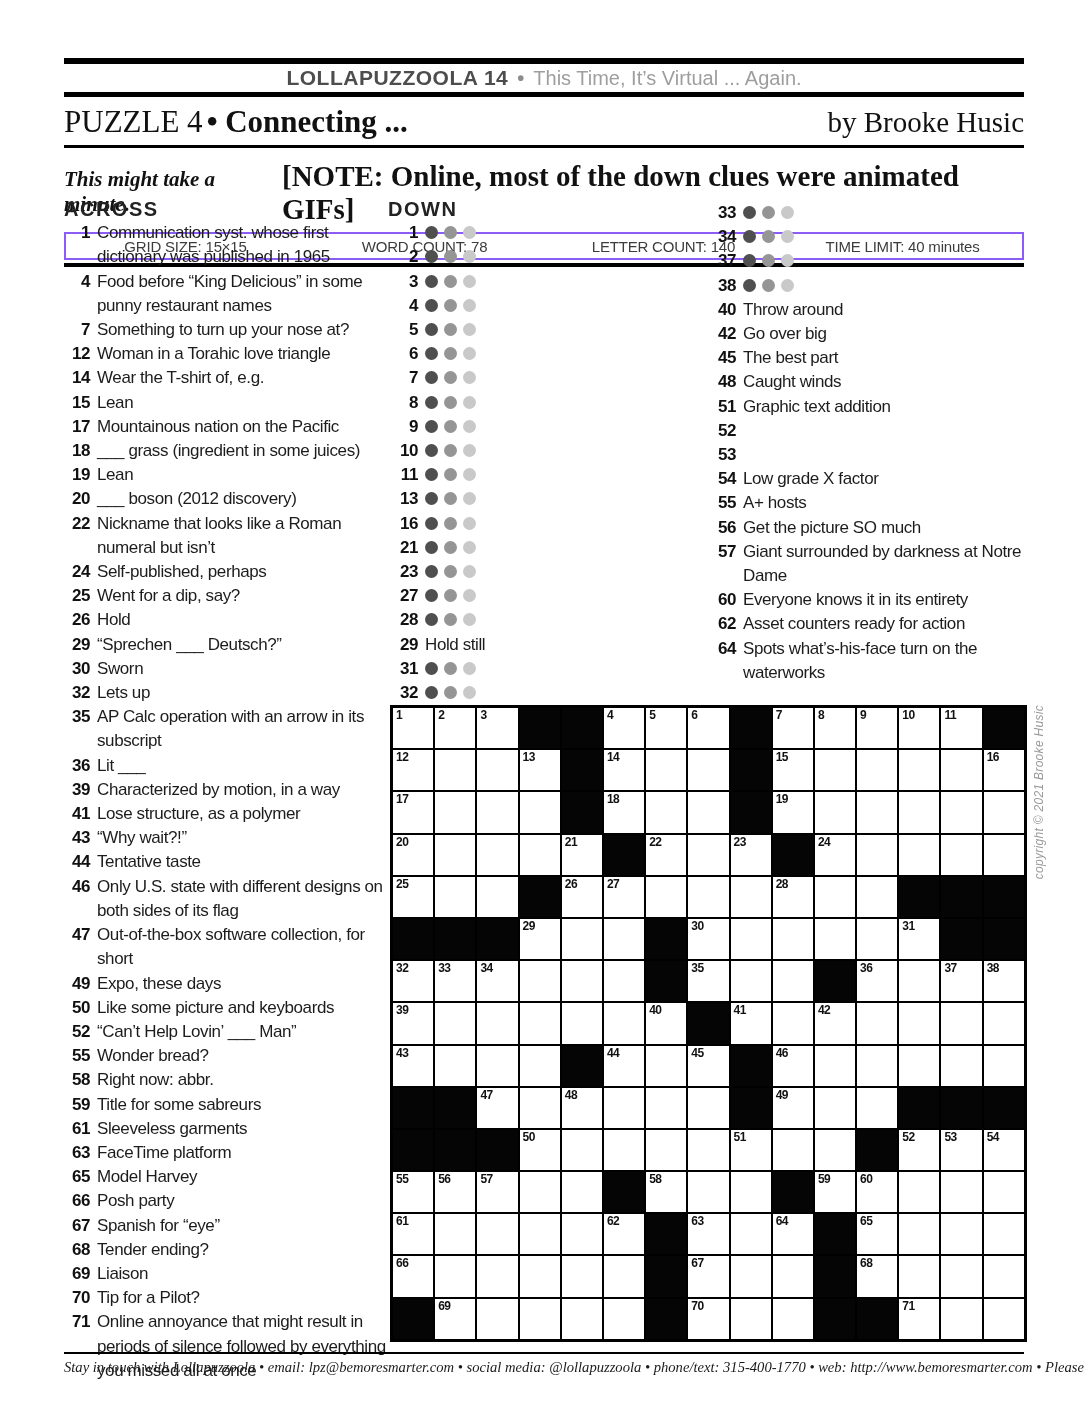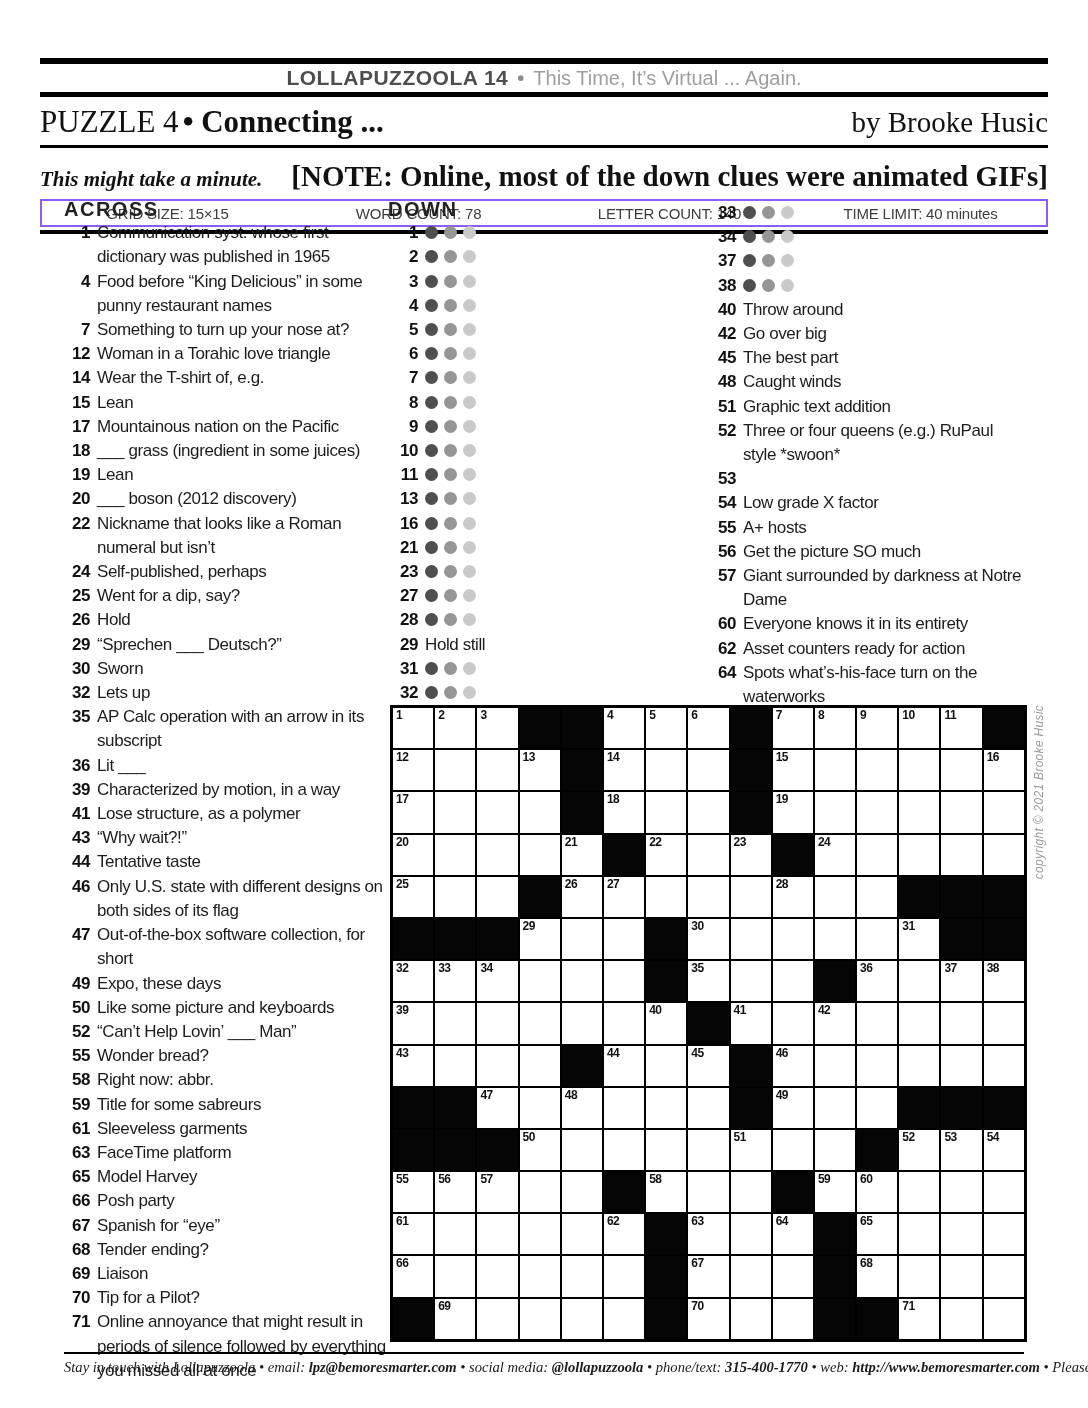--- a/index.html
+++ b/index.html
@@ -1,18 +1,18 @@
 <!DOCTYPE html>
 <html><head>
 <meta charset="utf-8">
 <style>
   html,body{margin:0;padding:0;background:#fff;}
   .page{position:relative;width:1088px;height:1408px;background:#fff;overflow:hidden;
         font-family:"Liberation Sans",sans-serif;color:#111;}
-  .hdr{margin:0 40px;}
+  .hdr{margin:0 64px;}
   .rule-a{height:6px;background:#000;margin-top:58px;}
   .masthead{height:28px;display:flex;justify-content:center;align-items:center;gap:9px;}
   .mh-title{font-size:21px;font-weight:bold;color:#4d4d4d;letter-spacing:.5px;}
   .mh-sep{color:#8c8c8c;font-size:20px;font-weight:bold;}
   .mh-tag{font-size:20px;color:#9e9e9e;}
   .rule-b{height:5px;background:#000;}
   .title-row{display:flex;justify-content:space-between;align-items:baseline;
              font-family:"Liberation Serif",serif;padding:7px 0 5px 0;}
   .pz-label{font-size:31px;}
   .pz-name{font-size:31px;font-weight:bold;}
@@ -43,21 +43,21 @@
   .cell.black{background:#050505;}
   .cellnum{position:absolute;top:0px;left:3px;font-size:12px;font-weight:bold;letter-spacing:-.5px;}
 
   .copyright{position:absolute;left:1032px;top:705px;width:636px;height:16px;
              transform-origin:0 0;transform:rotate(-90deg) translateX(-636px);
              text-align:right;font-size:12px;font-style:italic;color:#9a9a9a;letter-spacing:.3px;}
 
   .footer{position:absolute;left:64px;right:64px;top:1352px;border-top:2px solid #000;
           padding-top:5px;font-family:"Liberation Serif",serif;font-style:italic;
           font-size:14.6px;color:#1a1a1a;white-space:nowrap;}
-  .footer .b{font-weight:bold;}
+  .footer .b{font-weight:normal;}
 </style>
 </head>
 <body>
 
 <div class="page">
 
   <div class="hdr">
     <div class="rule-a"></div>
     <div class="masthead">
       <span class="mh-title">LOLLAPUZZOOLA 14</span>
@@ -371,21 +371,20 @@
         <div class="clue">
           <span class="cnum">48</span>
           <span class="ctxt">Caught winds</span>
         </div>
         <div class="clue">
           <span class="cnum">51</span>
           <span class="ctxt">Graphic text addition</span>
         </div>
         <div class="clue">
           <span class="cnum">52</span>
-          <span class="ctxt">Three or four queens (e.g.) RuPaul style *swoon*</span>
         </div>
         <div class="clue">
           <span class="cnum">53</span>
         </div>
         <div class="clue">
           <span class="cnum">54</span>
           <span class="ctxt">Low grade X factor</span>
         </div>
         <div class="clue">
           <span class="cnum">55</span>

